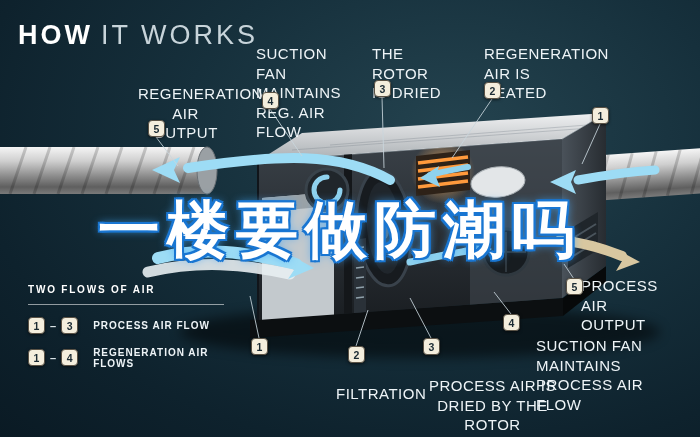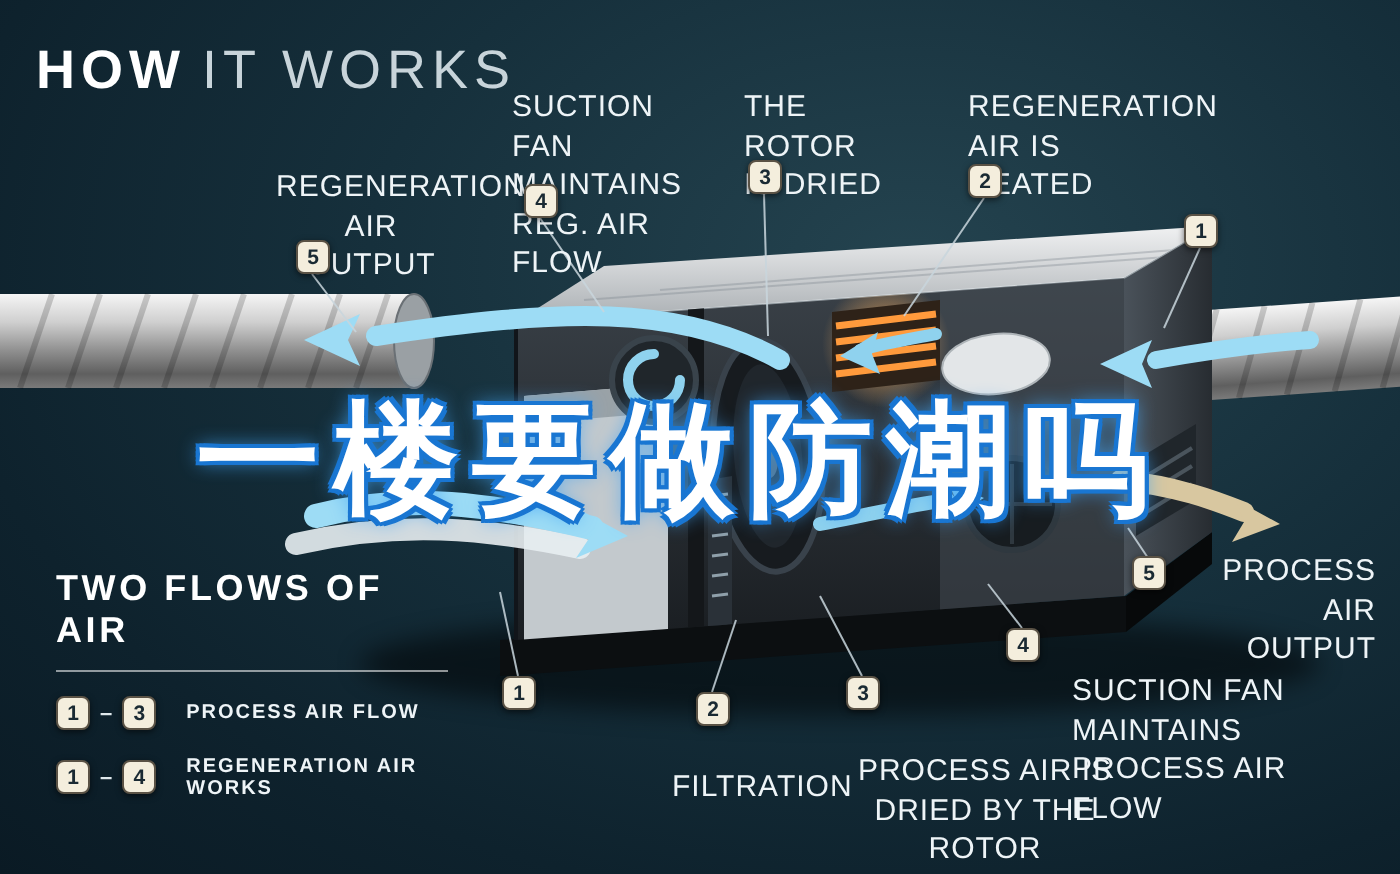--- a/index.html
+++ b/index.html
@@ -24,21 +24,21 @@
   
   .co-label{
     position:absolute;z-index:3;color:#eef4f7;font-size:15px;font-weight:normal;
     letter-spacing:.5px;line-height:1.3;text-transform:uppercase;
   }
   #col0{left:138px;top:84px;width:95px;text-align:center;}
   #col1{left:256px;top:44px;width:92px;}
   #col2{left:372px;top:44px;width:70px;}
   #col3{left:484px;top:44px;width:112px;}
   #col4{left:588px;top:66px;width:95px;}
-  #col5{left:598px;top:276px;width:90px;text-align:right;}
+  #col5{left:581px;top:276px;width:90px;}
   #col6{left:536px;top:336px;width:125px;}
   #col7{left:425px;top:376px;width:135px;text-align:center;}
   #col8{left:336px;top:384px;width:80px;text-align:left;}
   #col9{left:238px;top:370px;width:85px;text-align:center;}
   
   .badge{
     position:absolute;z-index:4;width:17px;height:17px;border-radius:4px;
     background:#f4eedd;color:#1a2a33;border:1px solid #5a5245;
     font-size:10.5px;font-weight:bold;line-height:17px;text-align:center;
     box-shadow:0 1px 3px rgba(0,0,0,.55);box-sizing:border-box;
@@ -48,21 +48,21 @@
   #cob2{left:374px;top:80px;}
   #cob3{left:484px;top:82px;}
   #cob4{left:592px;top:107px;}
   #cob5{left:566px;top:278px;}
   #cob6{left:503px;top:314px;}
   #cob7{left:423px;top:338px;}
   #cob8{left:348px;top:346px;}
   #cob9{left:251px;top:338px;}
   
   #legend{position:absolute;left:28px;top:284px;width:205px;z-index:3;color:#ffffff;}
-  #legend-title{font-size:18px;font-weight:bold;letter-spacing:1.8px;}
+  #legend-title{font-size:10px;font-weight:bold;letter-spacing:1.8px;}
   .legend-divider{border-top:1px solid rgba(255,255,255,.55);margin:9px 0 12px 0;width:196px;}
   .legend-row{display:flex;align-items:center;margin-bottom:15px;height:17px;}
   .legend-row .badge{position:static;flex:0 0 auto;}
   .legend-dash{margin:0 5px;font-weight:bold;color:#dfe8ec;font-size:11px;}
   .legend-label{margin-left:15px;font-size:10px;font-weight:bold;letter-spacing:1px;color:#eef4f7;}
 </style>
 </head>
 <body>
 
 <div id="stage">
@@ -216,17 +216,17 @@
     <div class="legend-row">
       <span class="badge">1</span>
       <span class="legend-dash">–</span>
       <span class="badge">3</span>
       <span class="legend-label">PROCESS AIR FLOW</span>
     </div>
     <div class="legend-row">
       <span class="badge">1</span>
       <span class="legend-dash">–</span>
       <span class="badge">4</span>
-      <span class="legend-label">REGENERATION AIR WORKS</span>
+      <span class="legend-label">REGENERATION AIR FLOWS</span>
     </div>
   </div>
 
 </div>
 
 </body></html>

